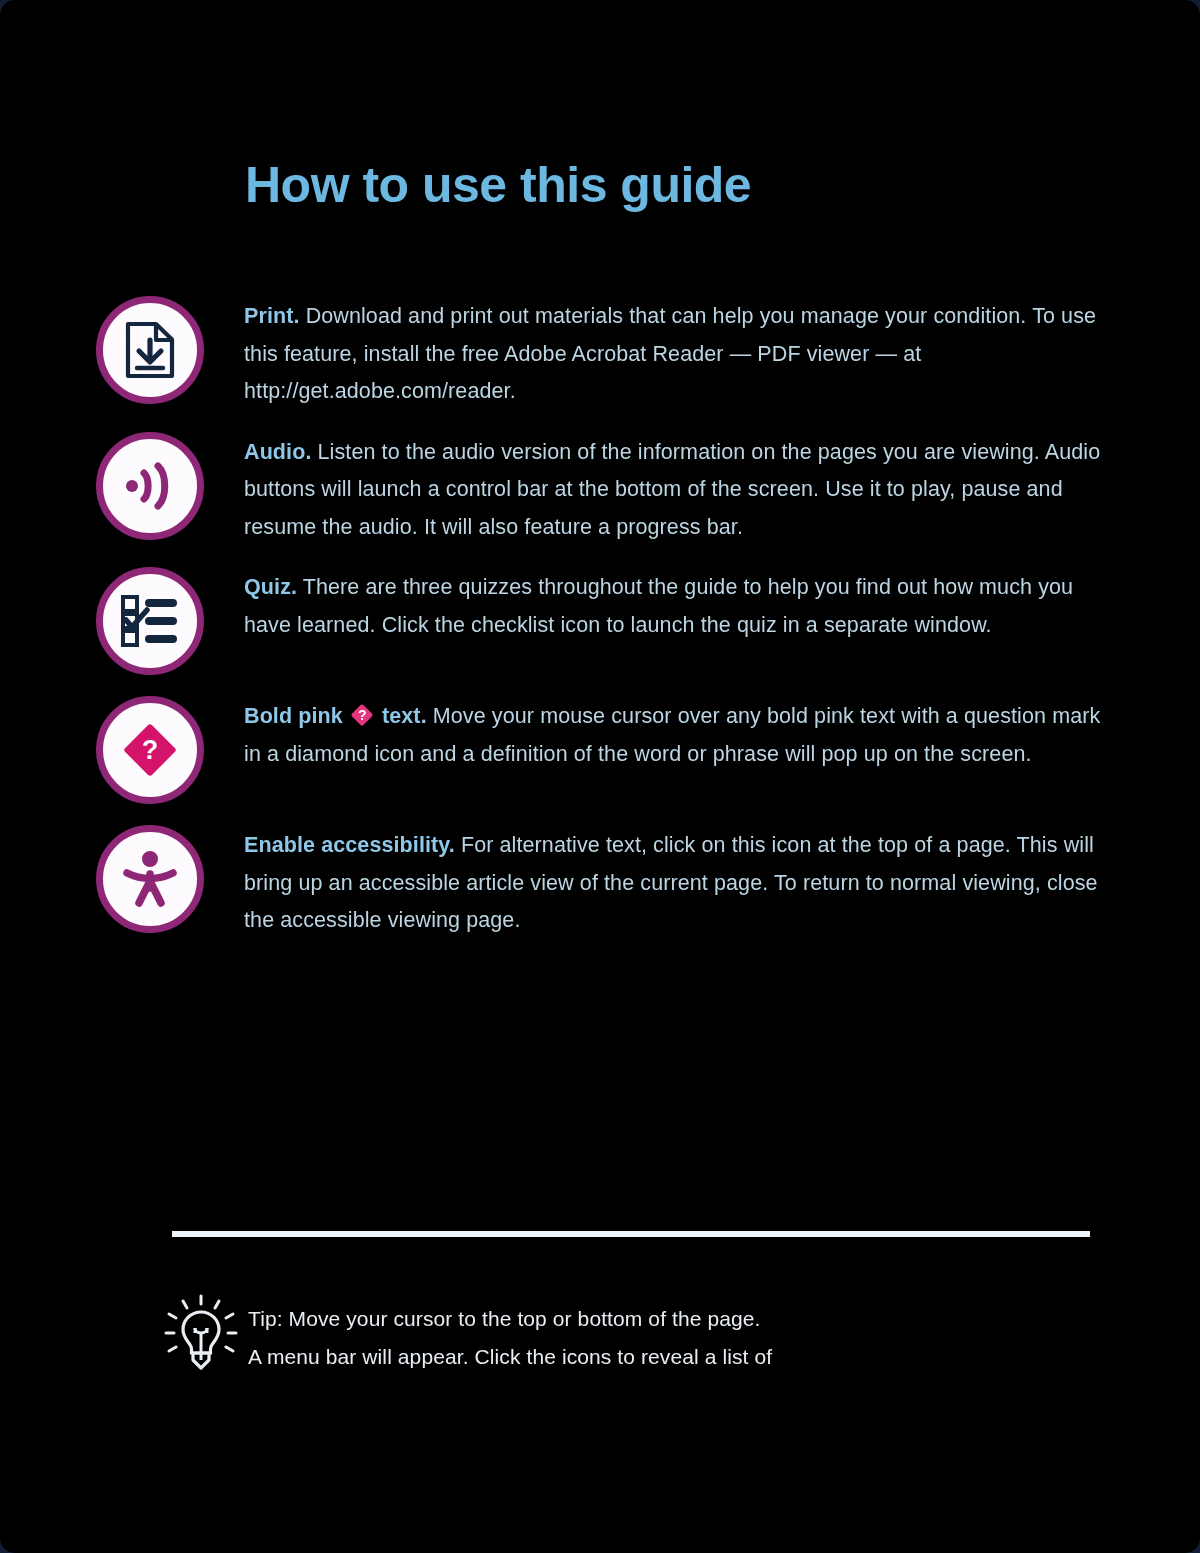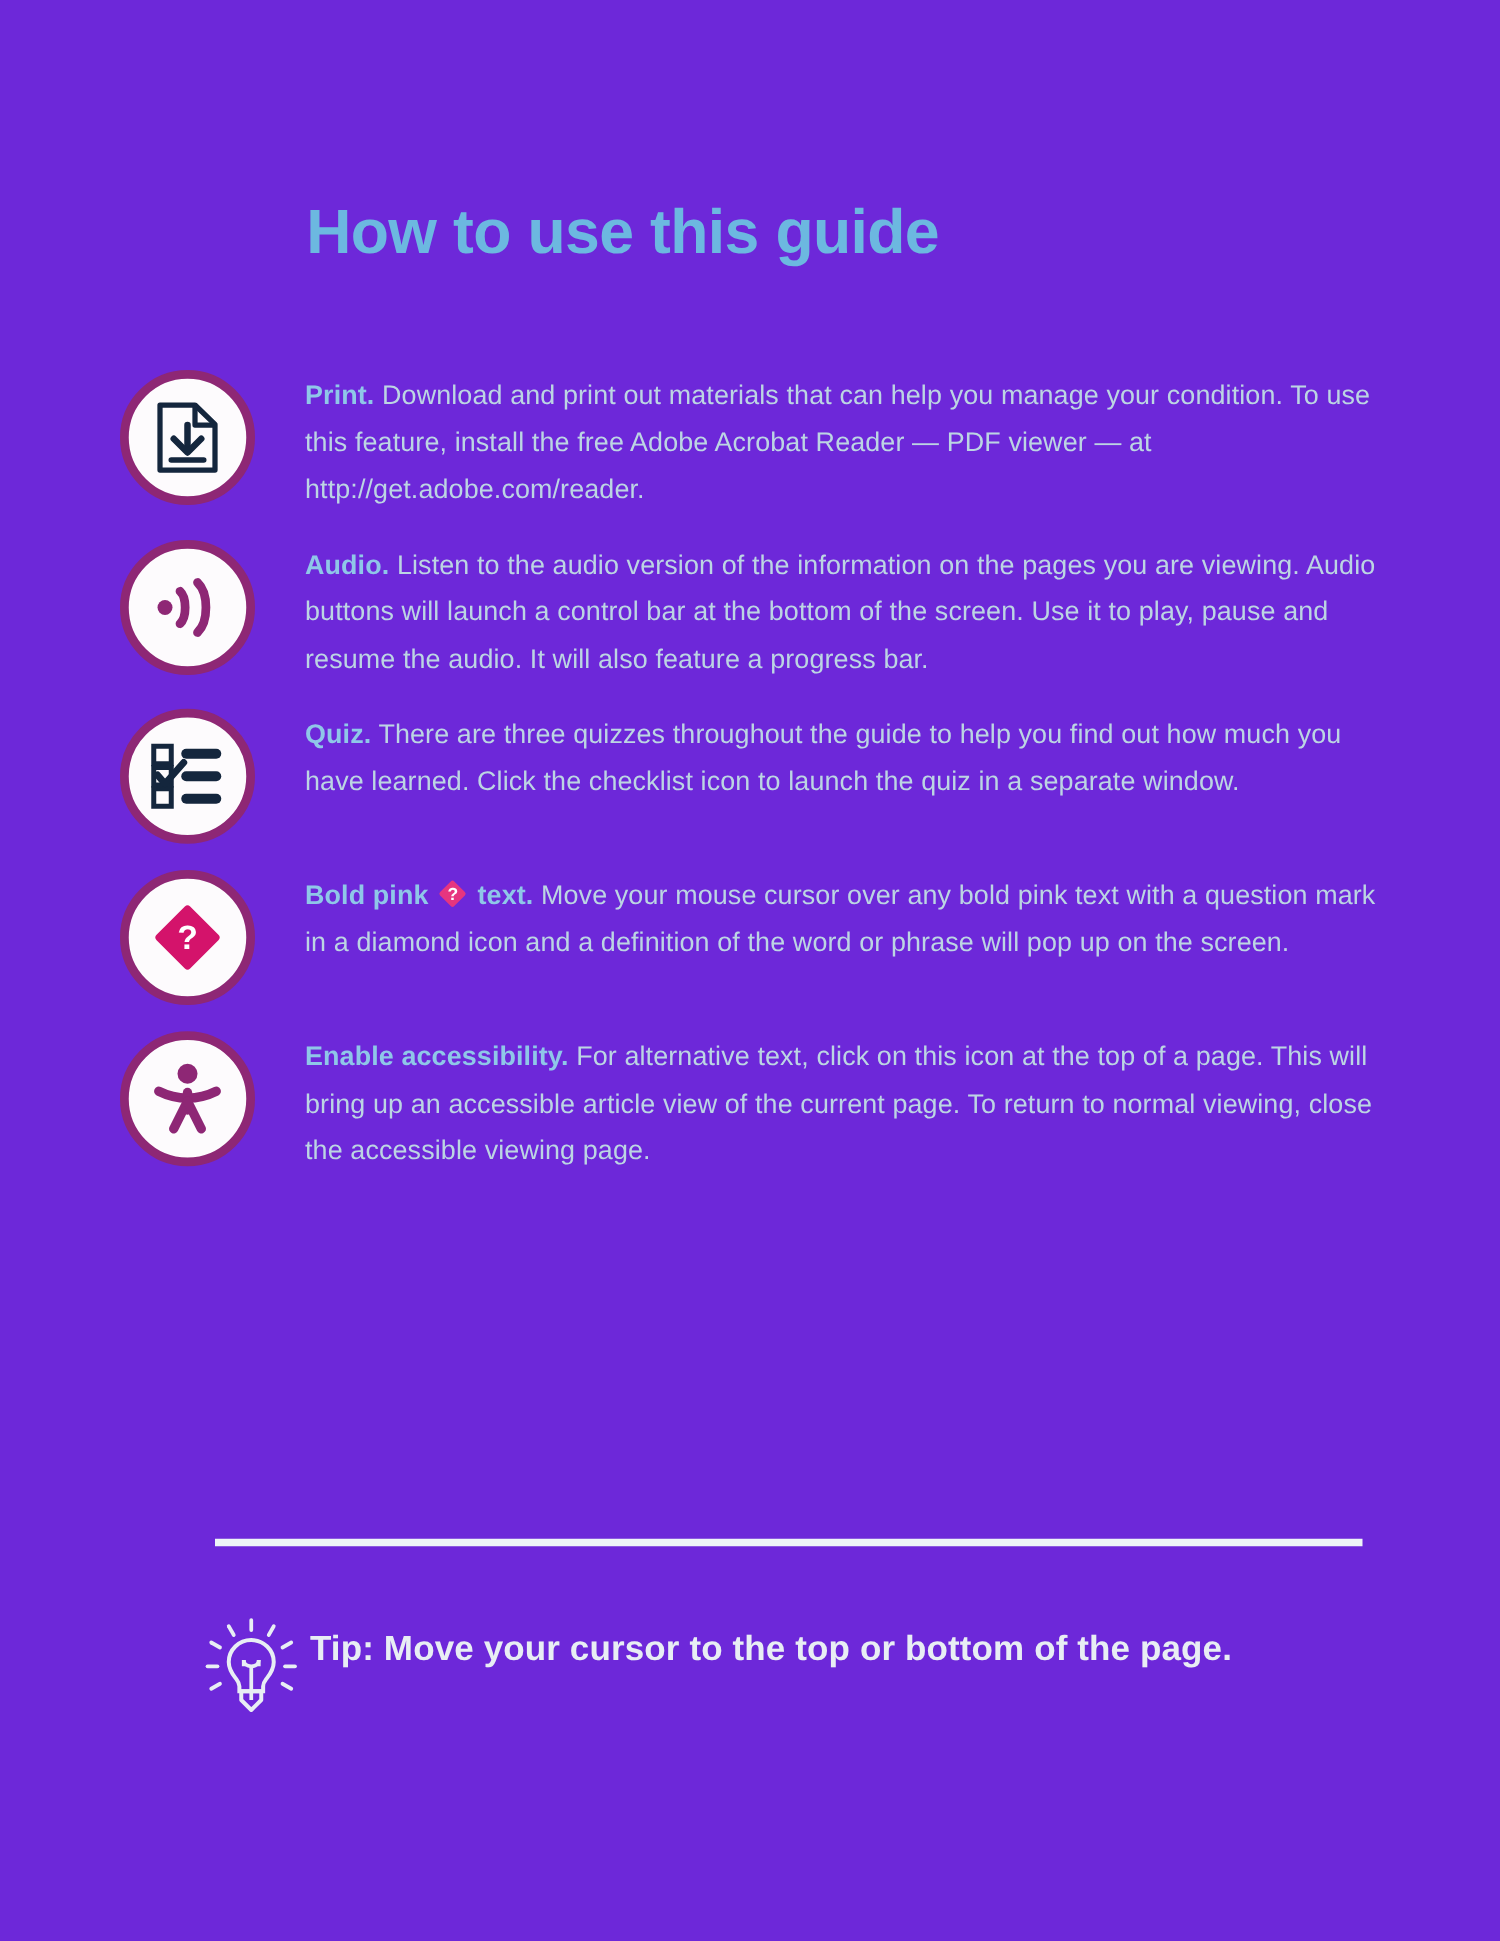--- a/index.html
+++ b/index.html
@@ -9,21 +9,22 @@
     height: 1553px;
     background: #111e33;
     font-family: "Liberation Sans", sans-serif;
     overflow: hidden;
   }
 
   .page {
     position: relative;
     width: 1200px;
     height: 1553px;
-    background: #6d28d9;
+    background: #000000;
+    border-radius: 15px;
   }
 
   
   .page-title {
     position: absolute;
     left: 245px;
     top: 158px;
     font-size: 50px;
     font-weight: bold;
     letter-spacing: -0.5px;
@@ -134,25 +135,24 @@
     display: flex;
     align-items: flex-start;
     justify-content: center;
     padding-top: 2px;
   }
 
   .tip-text {
     flex: 1;
     padding-left: 1px;
     padding-top: 8px;
-    font-size: 28px;
+    font-size: 21px;
     line-height: 38px;
     color: #e8eef4;
     letter-spacing: 0.1px;
-    font-weight: bold;
   }
 </style>
 </head>
 <body>
 
 <div class="page">
 
   <h1 class="page-title">How to use this guide</h1>
 
   <div class="feature-list">
@@ -257,16 +257,17 @@
         <path d="M5 20l7 4" stroke="#e8eef4" stroke-width="3" stroke-linecap="round"></path>
         <path d="M69 20l-7 4" stroke="#e8eef4" stroke-width="3" stroke-linecap="round"></path>
         <path d="M2 39h8" stroke="#e8eef4" stroke-width="3" stroke-linecap="round"></path>
         <path d="M72 39h-8" stroke="#e8eef4" stroke-width="3" stroke-linecap="round"></path>
         <path d="M5 57l7-4" stroke="#e8eef4" stroke-width="3" stroke-linecap="round"></path>
         <path d="M69 57l-7-4" stroke="#e8eef4" stroke-width="3" stroke-linecap="round"></path>
       </svg>
     </div>
     <div class="tip-text">
       <div>Tip: Move your cursor to the top or bottom of the page.</div>
+      <div>A menu bar will appear. Click the icons to reveal a list of</div>
     </div>
   </div>
 
 </div>
 
 </body></html>

